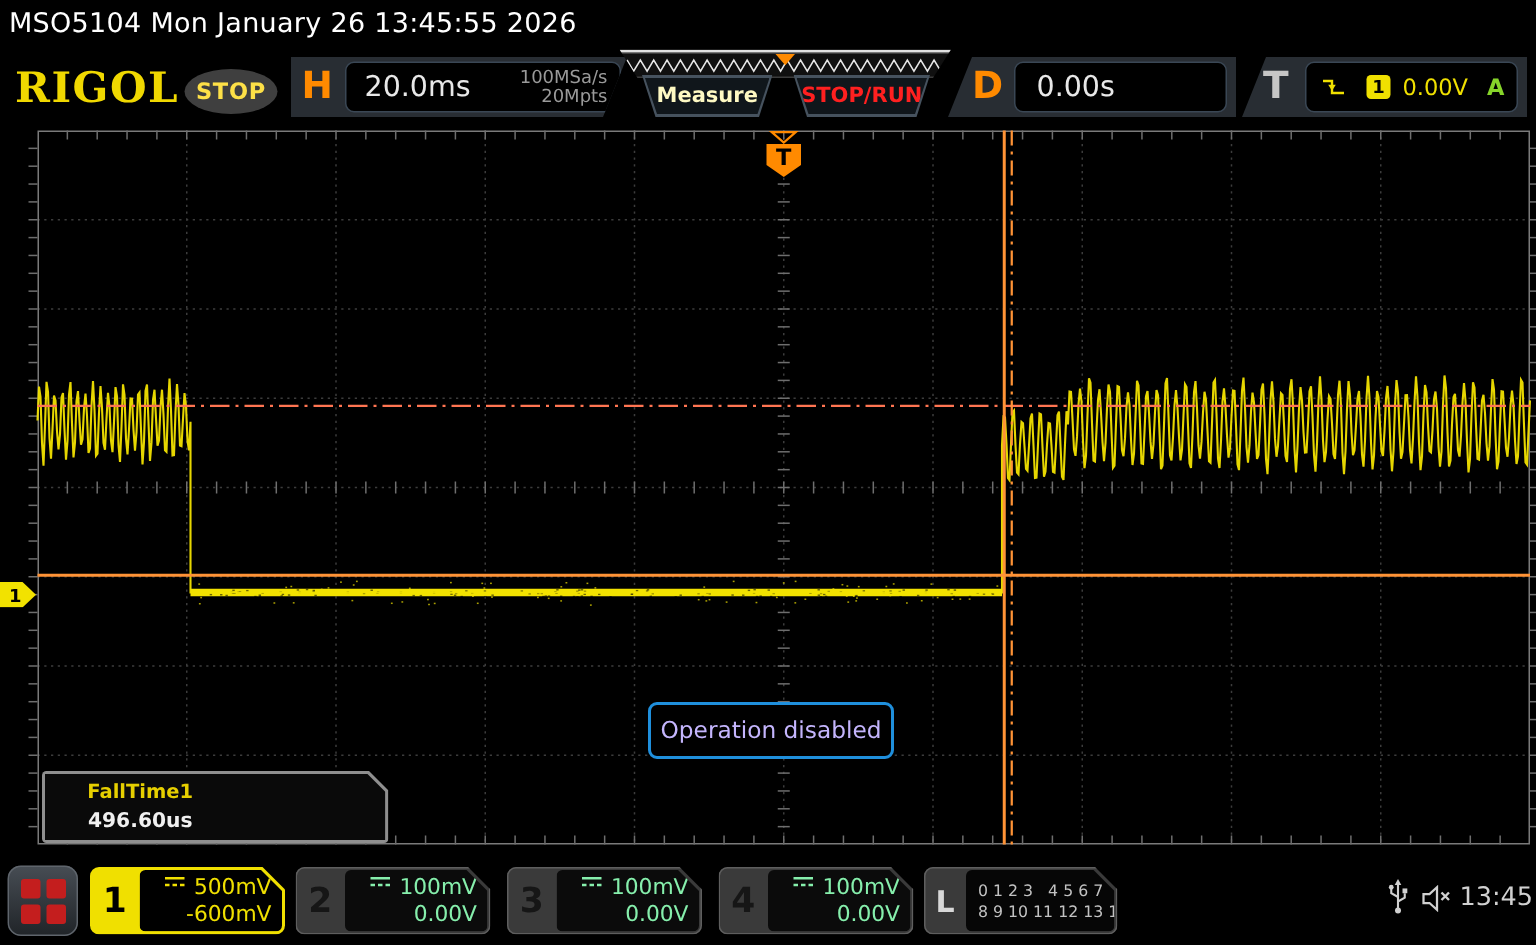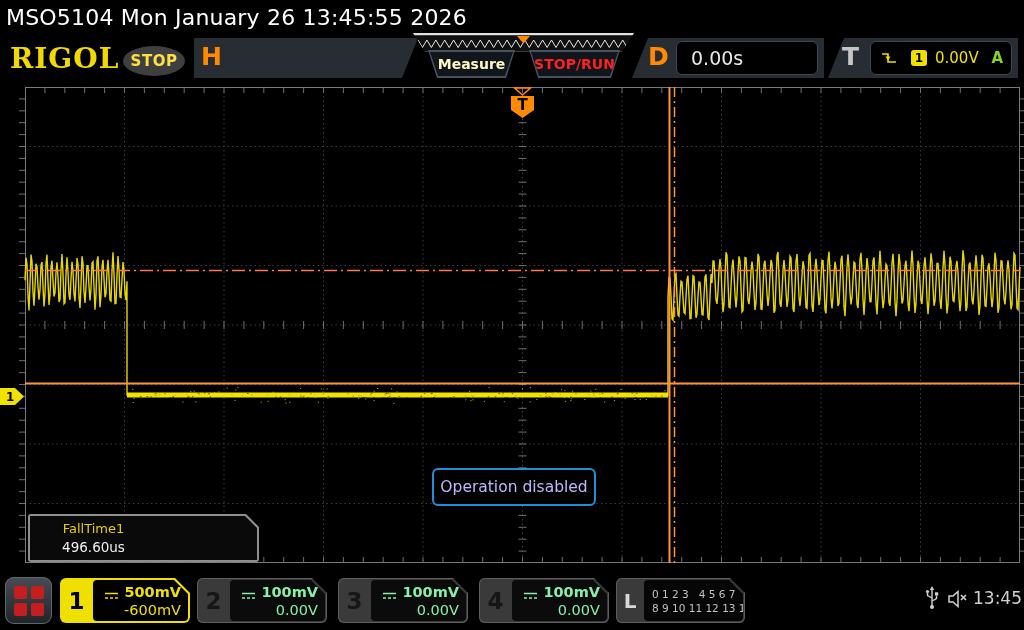--- a/index.html
+++ b/index.html
@@ -4,21 +4,21 @@
 <style>
   html,body{margin:0;padding:0;}
   body{
     width:1024px;height:630px;background:#000;position:relative;overflow:hidden;
     font-family:"DejaVu Sans","Liberation Sans",sans-serif;
     -webkit-font-smoothing:antialiased;
   }
   .abs{position:absolute;}
 
   
-  .titlebar{left:6px;top:5px;color:#fff;font-size:22px;letter-spacing:.2px;}
+  .titlebar{left:6px;top:5px;color:#fff;font-size:18px;letter-spacing:.2px;}
 
   
   .brand{left:10px;top:42px;color:#f0d800;font-family:"DejaVu Serif","Liberation Serif",serif;
          font-weight:bold;font-size:28px;letter-spacing:1px;}
   .stop-badge{left:123px;top:46px;width:62px;height:30px;background:#3f3f3f;border-radius:50%;
       display:flex;align-items:center;justify-content:center;color:#fde047;font-weight:bold;font-size:15px;letter-spacing:.5px;}
 
   .shell{background:#282d33;}
   .shell-h{left:194px;top:38px;width:224px;height:40px;clip-path:polygon(0 0,100% 0,calc(100% - 16px) 100%,0 100%);}
   .shell-d{left:632px;top:38px;width:192px;height:40px;clip-path:polygon(16px 0,100% 0,100% 100%,0 100%);}
@@ -57,21 +57,21 @@
       clip-path:polygon(0 0,15px 0,100% 50%,15px 100%,0 100%);
       color:#000;font-size:12px;font-weight:bold;display:flex;align-items:center;padding-left:6px;box-sizing:border-box;}
 
   .msgbox{left:432px;top:468px;width:160px;height:34px;background:#000;border:2px solid #1f8fdc;border-radius:6px;
       color:#c4b5fd;font-size:15.5px;display:flex;align-items:center;justify-content:center;}
 
   
   .meas-wrap{left:28px;top:514px;width:231px;height:48px;background:#8f8f8f;
       clip-path:polygon(0 0,calc(100% - 13px) 0,100% 13px,100% 100%,0 100%);border-radius:3px;}
   .meas-inner{position:absolute;inset:2px;background:#0a0a0a;
-      clip-path:polygon(0 0,calc(100% - 12px) 0,100% 12px,100% 100%,0 100%);display:flex;}
+      clip-path:polygon(0 0,calc(100% - 12px) 0,100% 12px,100% 100%,0 100%);display:flex;font-weight:bold;}
   .meas-cell{width:127px;display:flex;flex-direction:column;align-items:center;justify-content:center;gap:3px;}
   .meas-cell.sel{width:96px;background:#4a0303;}
   .meas-name{color:#e6cf00;font-size:13px;}
   .meas-val{color:#f0f0f0;font-size:13.5px;}
 
   
   .menu-btn{left:5px;top:577px;width:47px;height:47px;border-radius:9px;
       background:linear-gradient(#474d54,#202428);box-shadow:inset 0 0 0 1px #5f656c;
       display:flex;align-items:center;justify-content:center;}
   .menu-grid{display:grid;grid-template-columns:13px 13px;grid-template-rows:13px 13px;gap:4px;}
@@ -83,21 +83,21 @@
       box-shadow:inset 0 0 0 1px #5e5e5e;}
   .chbtn.active .shellc{background:#f0e000;box-shadow:none;}
   .ch-num{position:absolute;left:0;top:0;width:33px;height:100%;display:flex;align-items:center;justify-content:center;
       font-size:23px;font-weight:bold;color:#161616;}
   .chbtn.active .ch-num{color:#000;}
   .ch-panel{position:absolute;left:33px;top:2px;right:2px;bottom:2px;background:#0b0b0b;border-radius:4px;
       clip-path:polygon(0 0,calc(100% - 14px) 0,100% 14px,100% 100%,0 100%);
       display:flex;flex-direction:column;justify-content:center;align-items:flex-end;padding-right:7px;box-sizing:border-box;
       color:#86efac;font-size:14.5px;line-height:18px;}
   .chbtn.active .ch-panel{background:#000;color:#f0e000;}
-  .ch-row1{display:flex;align-items:flex-end;gap:5px;font-weight:bold;}
+  .ch-row1{display:flex;align-items:flex-start;gap:5px;}
 
   .lbtn{left:616px;top:578px;width:129px;height:45px;}
   .l-label{position:absolute;left:0;top:0;width:28px;height:100%;display:flex;align-items:center;justify-content:center;
       font-size:20px;font-weight:bold;color:#d8d8d8;}
   .l-panel{position:absolute;left:28px;top:2px;right:2px;bottom:2px;background:#060606;border-radius:4px;
       clip-path:polygon(0 0,calc(100% - 14px) 0,100% 14px,100% 100%,0 100%);
       display:flex;flex-direction:column;justify-content:center;padding-left:8px;box-sizing:border-box;
       color:#c2c2c2;font-size:10.5px;line-height:14px;white-space:pre;}
 
   .statusicon{color:#d0d0d0;}
@@ -106,20 +106,27 @@
 </head>
 <body>
 
 <div class="abs titlebar">MSO5104  Mon January 26 13:45:55 2026</div>
 
 <div class="abs brand">RIGOL</div>
 <div class="abs stop-badge">STOP</div>
 
 <div class="abs shell shell-h">
   <span class="shell-letter letter-orange" style="left:7px">H</span>
+  <div class="value-panel hv">
+    <span class="tb-main">20.0ms</span>
+    <span class="sr-col">
+      <span>100MSa/s</span><br>
+      <span>20Mpts</span>
+    </span>
+  </div>
 </div>
 
 <div class="abs preview">
   <svg id="previewsvg" width="221" height="17">
       <polyline points="5.0,5 9.4,12.5 13.9,5 18.4,12.5 22.8,5 27.3,12.5 31.7,5 36.2,12.5 40.6,5 45.1,12.5 49.5,5 54.0,12.5 58.4,5 62.9,12.5 67.3,5 71.8,12.5 76.2,5 80.7,12.5 85.1,5 89.5,12.5 94.0,5 98.5,12.5 102.9,5 107.4,12.5 111.8,5 116.3,12.5 120.7,5 125.2,12.5 129.6,5 134.1,12.5 138.5,5 143.0,12.5 147.4,5 151.8,12.5 156.3,5 160.8,12.5 165.2,5 169.7,12.5 174.1,5 178.6,12.5 183.0,5 187.5,12.5 191.9,5 196.3,12.5 200.8,5 205.3,12.5 209.7,5 214.2,12.5" fill="none" stroke="#e6e6e6" stroke-width="1"></polyline>
       <polygon points="104,1 117,1 110.5,8.5" fill="#ff8a00"></polygon>
     </svg>
 </div>
 
 <div class="abs hbtn btn-measure">

